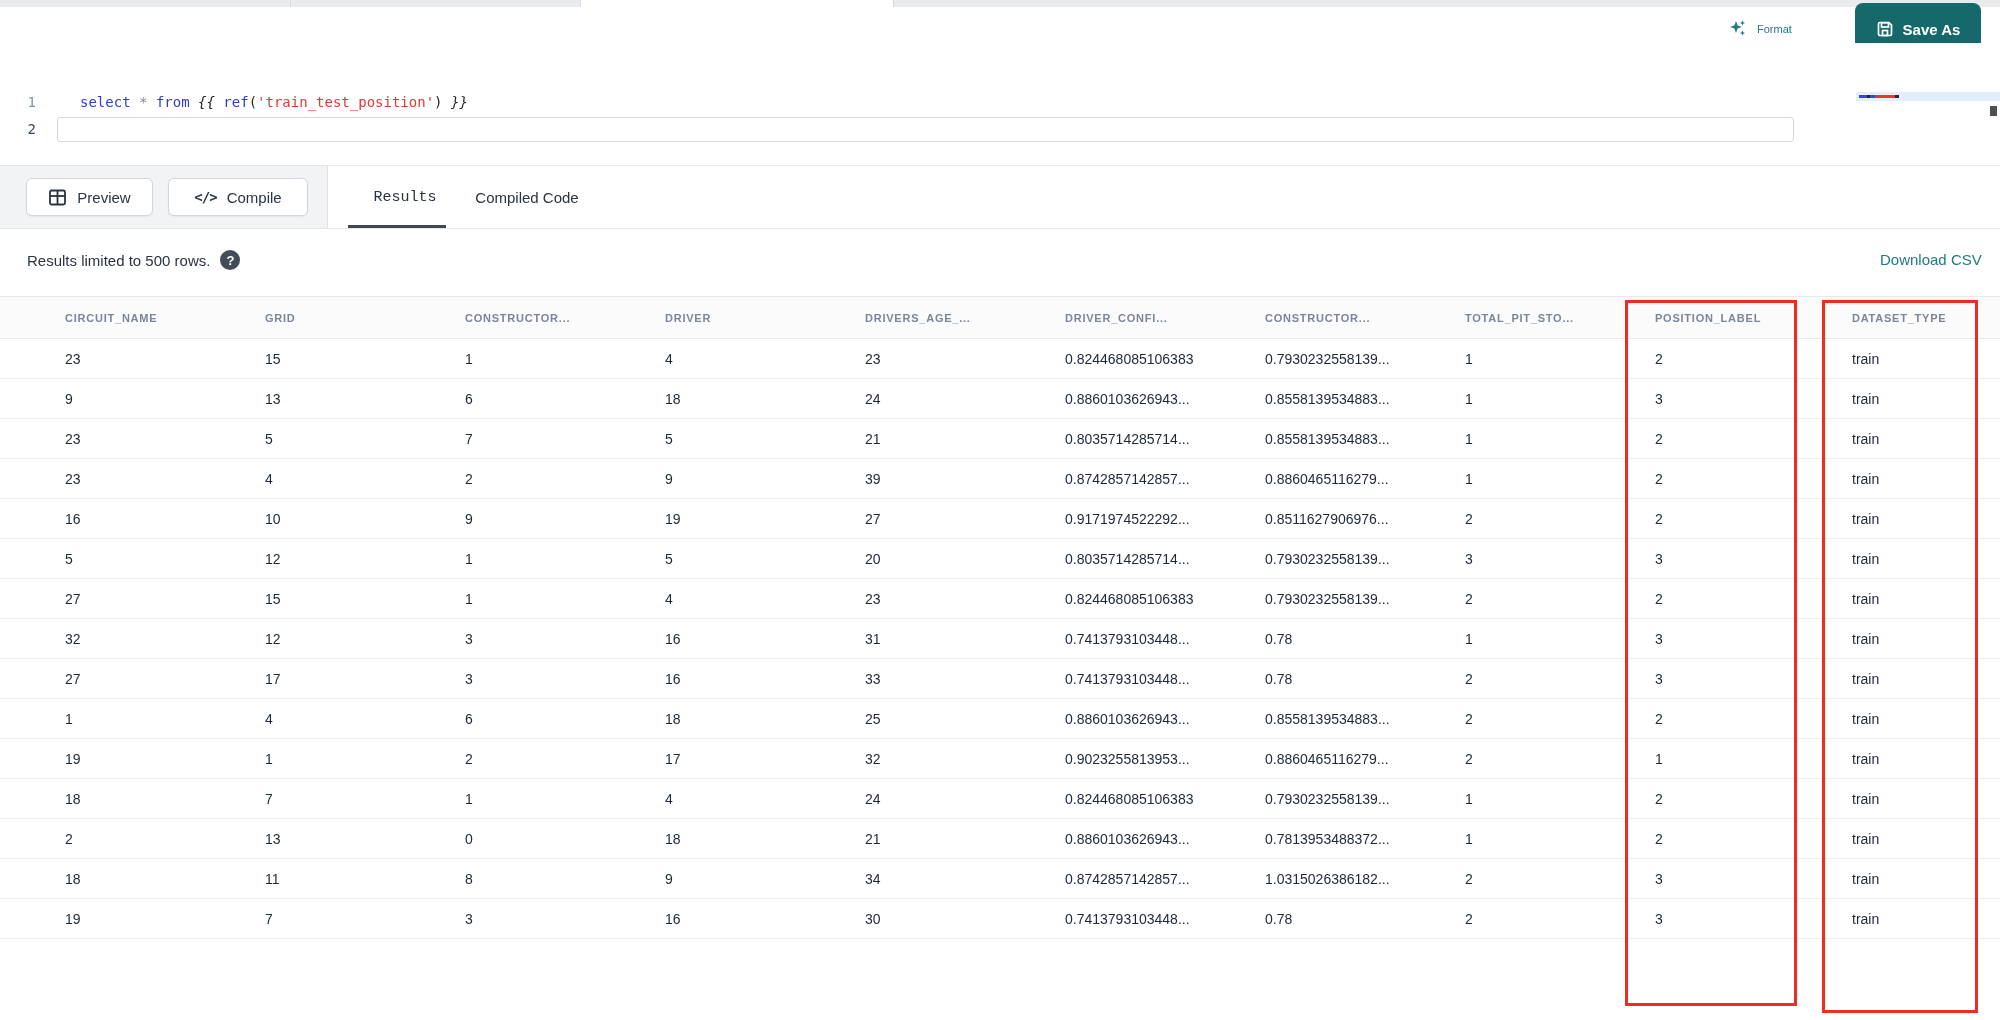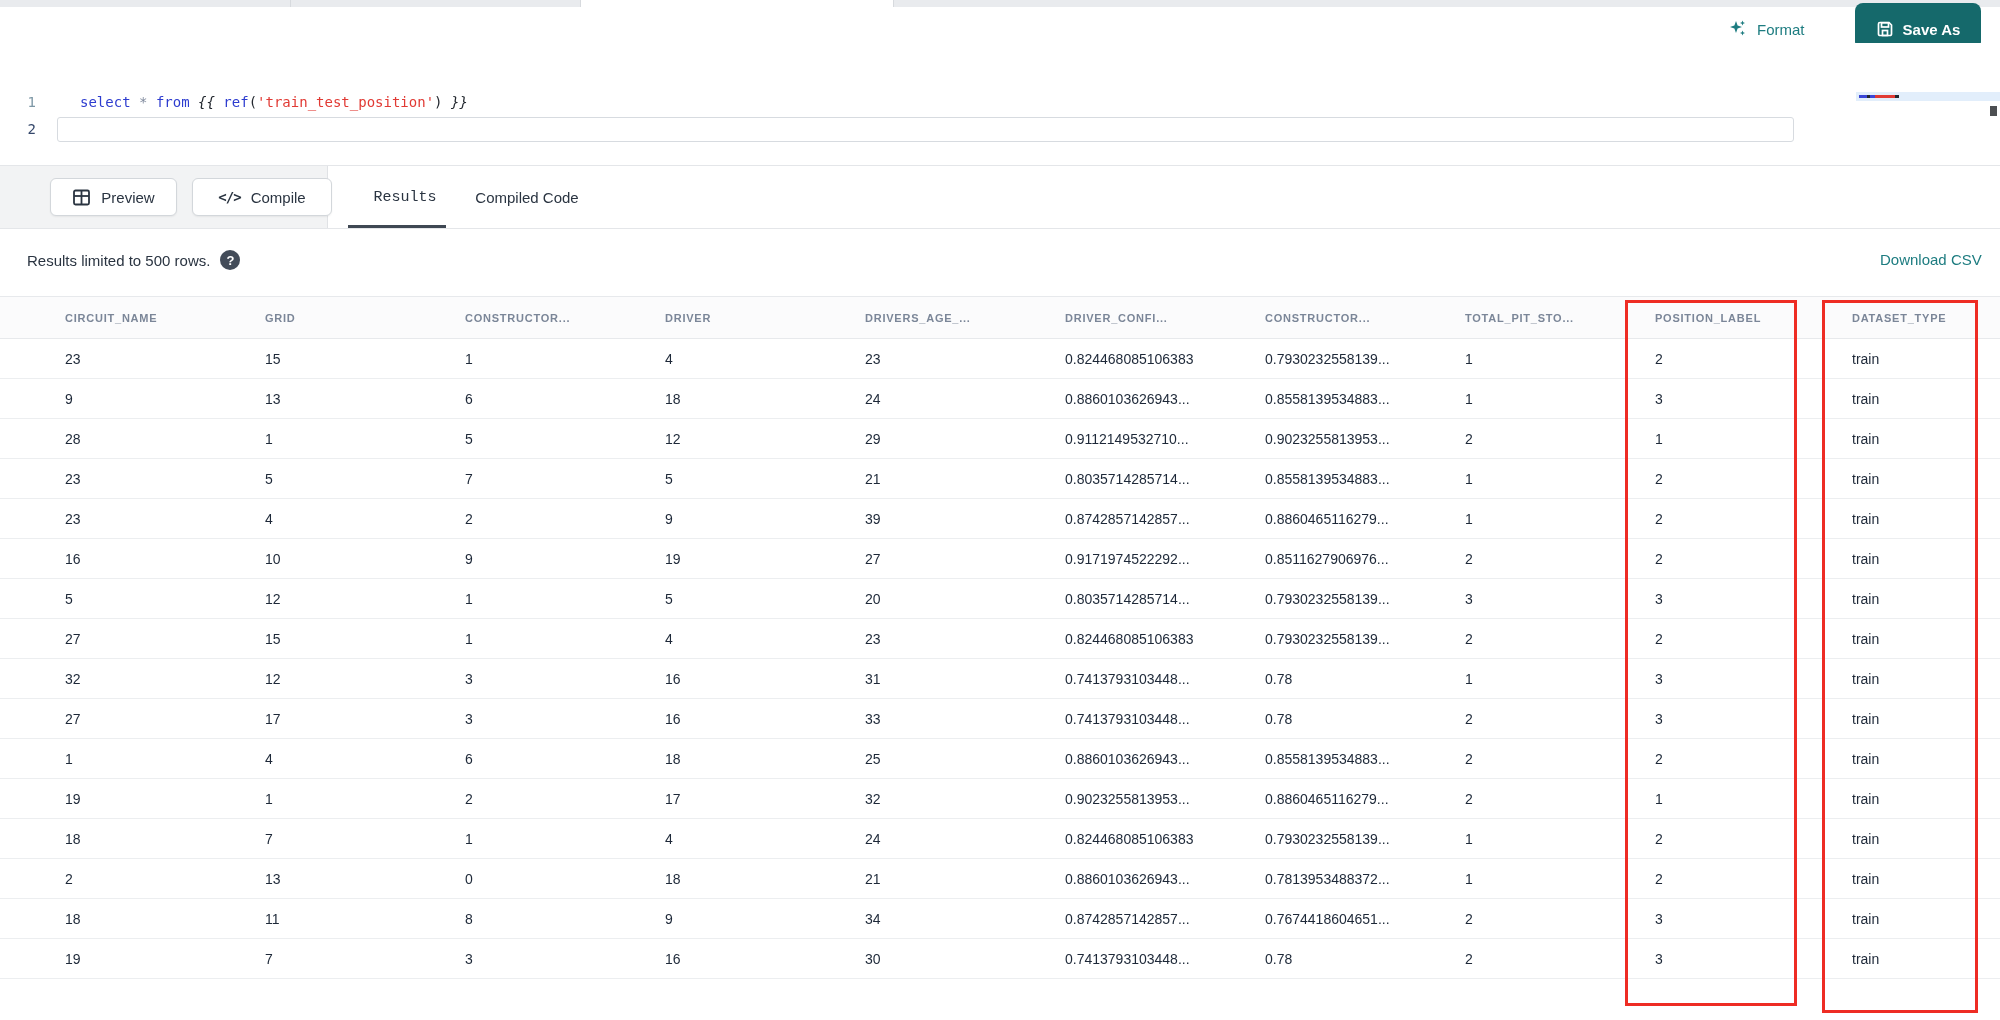--- a/index.html
+++ b/index.html
@@ -7,21 +7,21 @@
               font-family:"Liberation Sans", sans-serif; }
 
   
   .tabstrip { position:absolute; left:0; top:0; width:2000px; height:7px; background:#e9ebee; }
   .tabstrip .seg-active { position:absolute; left:580px; top:0; width:313px; height:7px; background:#ffffff; }
   .tabstrip .sep { position:absolute; top:0; width:1px; height:7px; background:#d7dade; }
 
   
   .topbar { position:absolute; left:0; top:7px; width:2000px; height:36px; background:#ffffff; }
   .format-btn { position:absolute; left:1728px; top:8px; height:28px; display:flex; align-items:center;
-                gap:9px; color:#1d7c80; font-size:15px; cursor:pointer; }
+                gap:9px; color:#1d7c80; font-size:11px; cursor:pointer; }
   .saveas-btn { position:absolute; left:1855px; top:-4px; width:126px; height:47px; background:#15696b;
                 border:none; border-radius:8px; color:#ffffff; font-size:15px; font-weight:bold;
                 display:flex; align-items:flex-end; justify-content:center; gap:9px; cursor:pointer;
                 padding-bottom:12px; font-family:"Liberation Sans",sans-serif; }
 
   
   .editor { position:absolute; left:0; top:43px; width:2000px; height:122px; background:#ffffff;
             font-family:"DejaVu Sans Mono", monospace; font-size:14px; }
   .gutter-num { position:absolute; left:14px; width:22px; text-align:right; line-height:22px; }
   .ln1 { top:48px; color:#7d97a5; }
@@ -35,21 +35,21 @@
   .minimap-nub { position:absolute; left:1990px; top:63px; width:7px; height:10px; background:#4d4f52; }
 
   
   .actionbar { position:absolute; left:0; top:165px; width:2000px; height:64px; background:#ffffff;
                border-top:1px solid #e4e6e9; border-bottom:1px solid #e4e6e9; }
   .actionbar-gray { position:absolute; left:0; top:0; width:328px; height:62px; background:#f2f3f4;
                     border-right:1px solid #e0e2e5; }
   .btn { position:absolute; top:12px; height:38px; background:#ffffff; border:1px solid #d3d7db;
          border-radius:6px; box-shadow:0 1px 2px rgba(0,0,0,.06); display:flex; align-items:center;
          justify-content:center; gap:10px; font-size:15px; color:#2a3441; cursor:pointer;
-         font-family:"Liberation Sans",sans-serif;margin-left:24px; }
+         font-family:"Liberation Sans",sans-serif; }
   .preview-btn { left:26px; width:127px; }
   .compile-btn { left:168px; width:140px; }
   .compile-glyph { font-family:"DejaVu Sans Mono",monospace; font-weight:bold; font-size:14px; letter-spacing:-1px; }
   .tab { position:absolute; top:0; height:62px; display:flex; align-items:center; justify-content:center;
          font-size:15px; color:#2a3441; cursor:pointer; }
   .tab-results { left:356px; width:98px;font-family:Liberation Mono, monospace; }
   .tab-compiled { left:462px; width:130px; }
   .tab-underline { position:absolute; left:348px; bottom:0; width:98px; height:3px; background:#3f4853; }
 
   
@@ -197,32 +197,20 @@
           <td>6</td>
           <td>18</td>
           <td>24</td>
           <td>0.8860103626943...</td>
           <td>0.8558139534883...</td>
           <td>1</td>
           <td>3</td>
           <td>train</td>
         </tr>
         <tr>
-          <td>28</td>
-          <td>1</td>
-          <td>5</td>
-          <td>12</td>
-          <td>29</td>
-          <td>0.9112149532710...</td>
-          <td>0.9023255813953...</td>
-          <td>2</td>
-          <td>1</td>
-          <td>train</td>
-        </tr>
-        <tr>
           <td>23</td>
           <td>5</td>
           <td>7</td>
           <td>5</td>
           <td>21</td>
           <td>0.8035714285714...</td>
           <td>0.8558139534883...</td>
           <td>1</td>
           <td>2</td>
           <td>train</td>
@@ -347,21 +335,21 @@
           <td>2</td>
           <td>train</td>
         </tr>
         <tr>
           <td>18</td>
           <td>11</td>
           <td>8</td>
           <td>9</td>
           <td>34</td>
           <td>0.8742857142857...</td>
-          <td>0.7674418604651...</td>
+          <td>1.0315026386182...</td>
           <td>2</td>
           <td>3</td>
           <td>train</td>
         </tr>
         <tr>
           <td>19</td>
           <td>7</td>
           <td>3</td>
           <td>16</td>
           <td>30</td>

